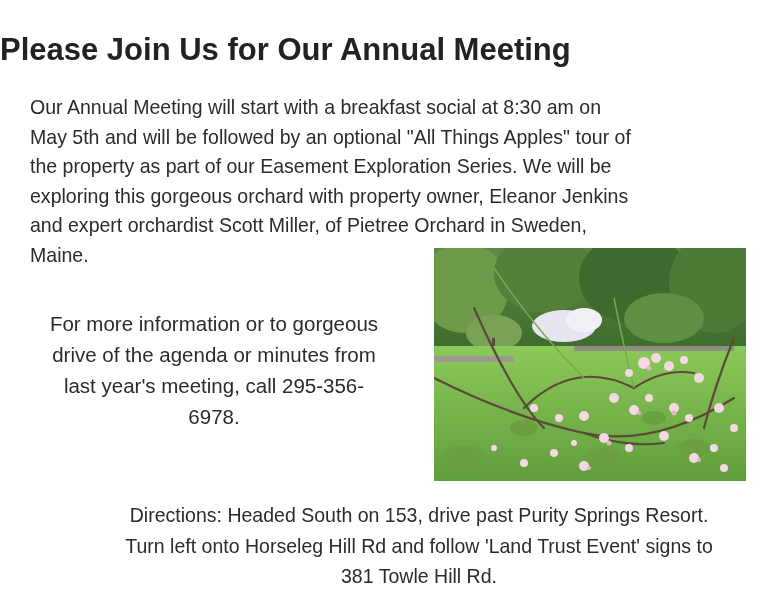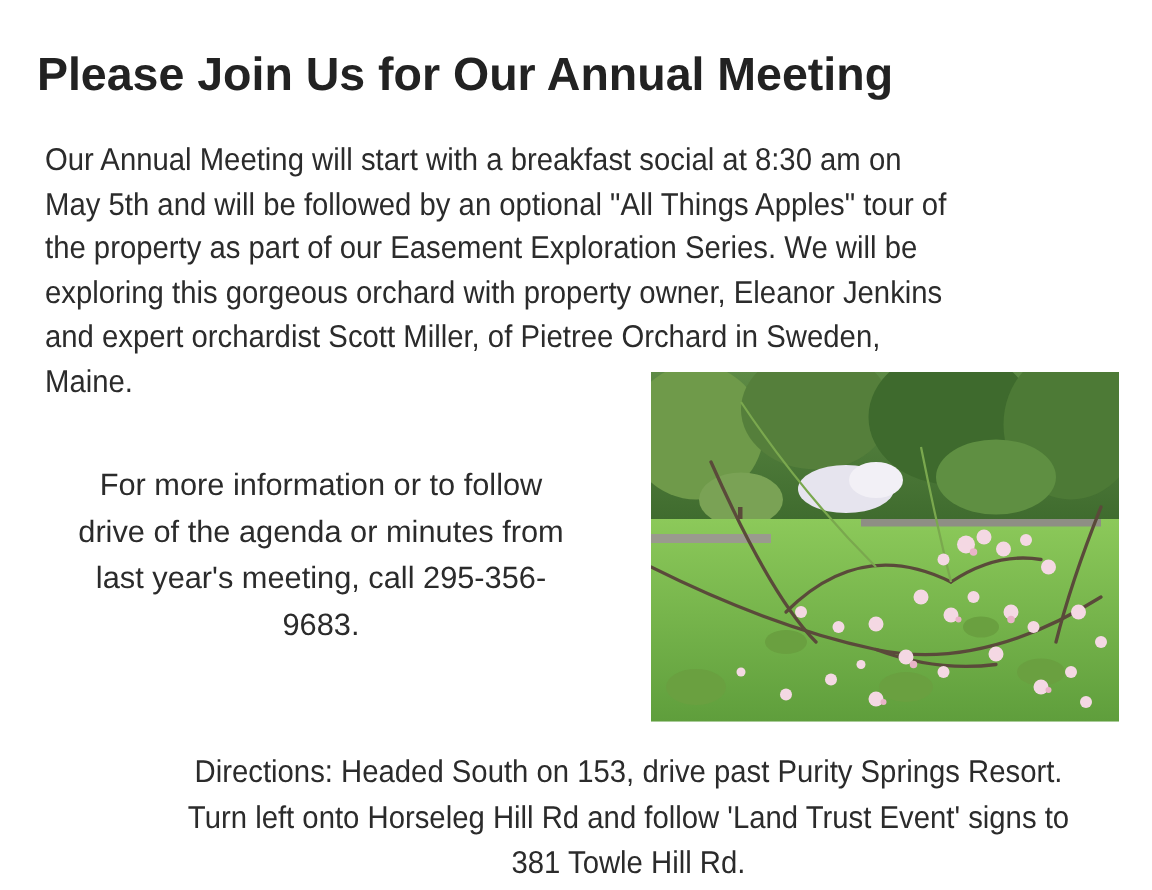--- a/index.html
+++ b/index.html
@@ -13,21 +13,20 @@
       position: relative;
       overflow: hidden;
       color: #2a2a2a;
       font-family: "Liberation Sans", sans-serif;
     }
     .title {
       position: absolute;
       left: 0;
       top: 30px;
       width: 620px;
-      text-align: center;
       font-weight: bold;
       font-size: 31px;
       color: #222222;
       letter-spacing: 0px;
       margin: 0;
       line-height: 40px;
     }
     .intro {
       position: absolute;
       left: 30px;
@@ -90,24 +89,24 @@
 <p class="intro">
   <span class="line">Our Annual Meeting will start with a breakfast social at 8:30 am on</span>
   <span class="line">May 5th and will be followed by an optional "All Things Apples" tour of</span>
   <span class="line">the property as part of our Easement Exploration Series. We will be</span>
   <span class="line">exploring this gorgeous orchard with property owner, Eleanor Jenkins</span>
   <span class="line">and expert orchardist Scott Miller, of Pietree Orchard in Sweden,</span>
   <span class="line">Maine.</span>
 </p>
 
 <p class="info">
-  <span class="line">For more information or to follow</span>
+  <span class="line">For more information or to gorgeous</span>
   <span class="line">drive of the agenda or minutes from</span>
   <span class="line">last year's meeting, call 295-356-</span>
-  <span class="line">9683.</span>
+  <span class="line">6978.</span>
 </p>
 
 <div class="photo">
   <svg width="312" height="233" viewBox="0 0 312 233" xmlns="http://www.w3.org/2000/svg">
     <defs>
       <linearGradient id="sky" x1="0" y1="0" x2="0" y2="1">
         <stop offset="0" stop-color="#5d8a45"></stop>
         <stop offset="1" stop-color="#3f6b2e"></stop>
       </linearGradient>
       <linearGradient id="grass" x1="0" y1="0" x2="0" y2="1">

